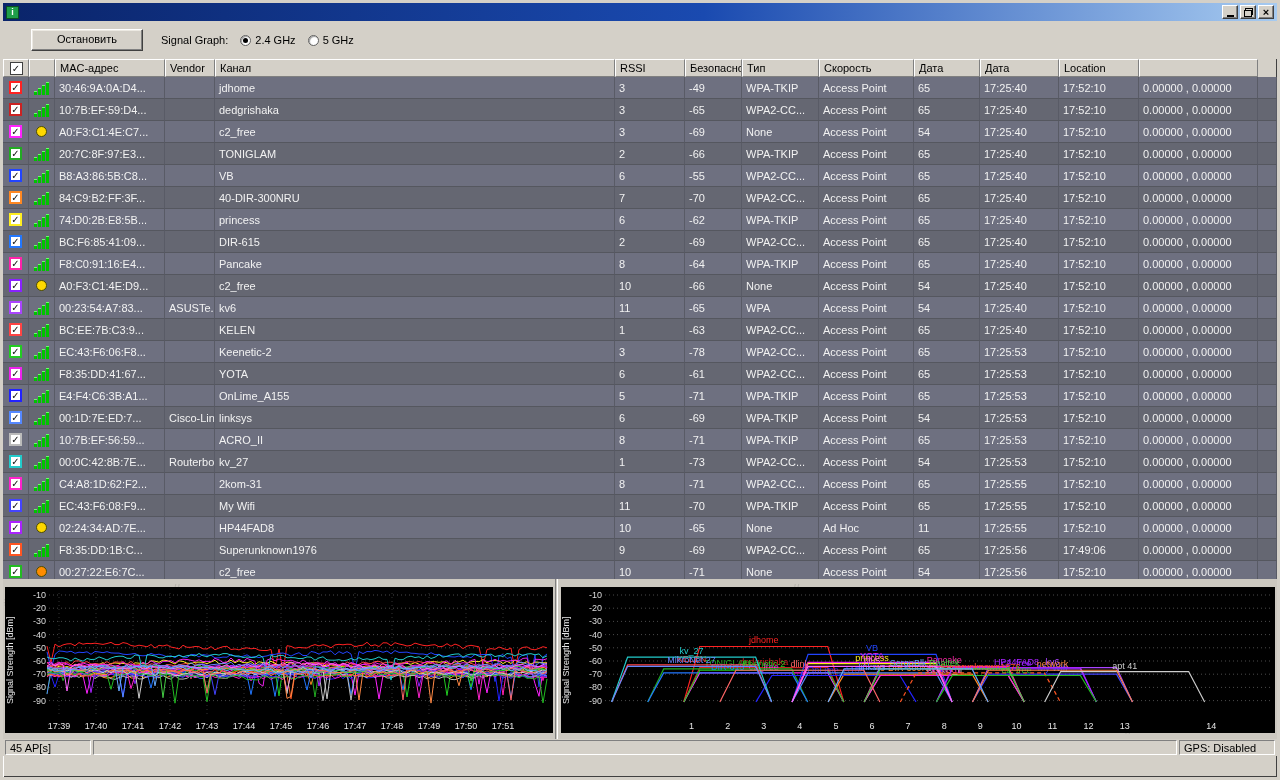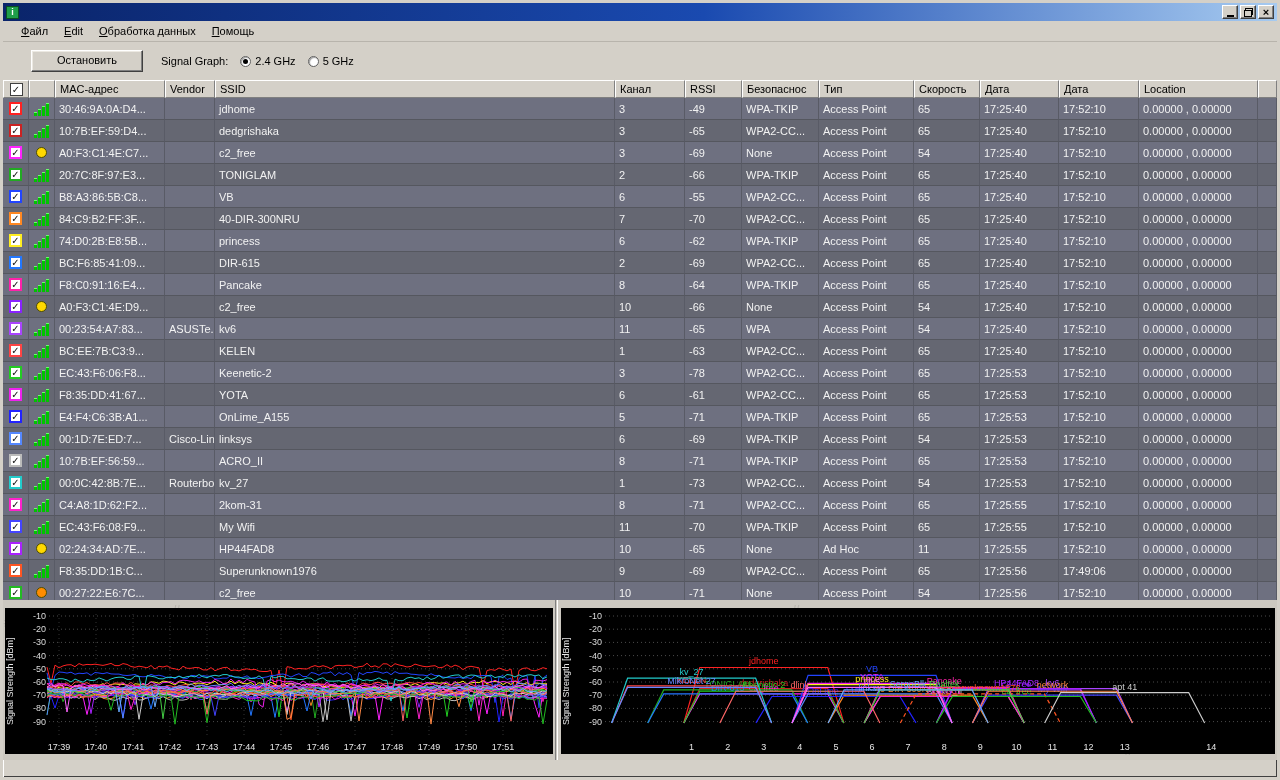--- a/index.html
+++ b/index.html
@@ -102,26 +102,20 @@
         </span>
       <span class="wbtn restore">
           <i></i>
         </span>
       <span class="wbtn">
           <span>×</span>
         </span>
     </span>
   </div>
 
-  <div class="menubar">
-      <span class="menu-item"><u>Ф</u>айл</span>
-      <span class="menu-item"><u>E</u>dit</span>
-      <span class="menu-item"><u>О</u>бработка данных</span>
-      <span class="menu-item"><u>П</u>омощь</span>
-    </div>
 
   <div class="toolbar">
     <div class="stop-btn">Остановить</div>
     <span class="cg-label">Signal Graph:</span>
     <span class="radio-group">
       <span class="radio checked"></span>
       <span>2.4 GHz</span>
     </span>
     <span class="radio-group">
       <span class="radio"></span>
@@ -129,21 +123,20 @@
     </span>
   </div>
 
   <div class="thead grid-cols">
       <div class="th center">
         <span class="cbox plain">✓</span>
       </div>
       <div class="th"></div>
       <div class="th">MAC-адрес</div>
       <div class="th">Vendor</div>
-      <div class="th">SSID</div>
       <div class="th">Канал</div>
       <div class="th">RSSI</div>
       <div class="th">Безопаснос</div>
       <div class="th">Тип</div>
       <div class="th">Скорость</div>
       <div class="th">Дата</div>
       <div class="th">Дата</div>
       <div class="th">Location</div>
       <div class="th"></div>
     </div>
@@ -922,14 +915,19 @@
       <span class="wm" style="left: 155.789px; top: 130.461px;">#</span>
       <span class="wm" style="left: 272.735px; top: 115.545px;">#</span>
       <span class="wm" style="left: 374.484px; top: 89.189px;">#</span>
       <span class="wm" style="left: 1059.22px; top: 104.088px;">#</span>
       <span class="wm" style="left: 396.217px; top: 13.2488px;">#</span>
       <span class="wm" style="left: 1084.6px; top: 65.4926px;">#</span>
       <span class="wm" style="left: 169.342px; top: 1.03483px;">#</span>
       <span class="wm" style="left: 1087.74px; top: 117.267px;">#</span>
     </div>
 
+  <div class="statusbar">
+    <div class="status-cell l">45 AP[s]</div>
+    <div class="status-cell m"></div>
+    <div class="status-cell r">GPS: Disabled</div>
+  </div>
 
 </div>
 
 </body></html>

